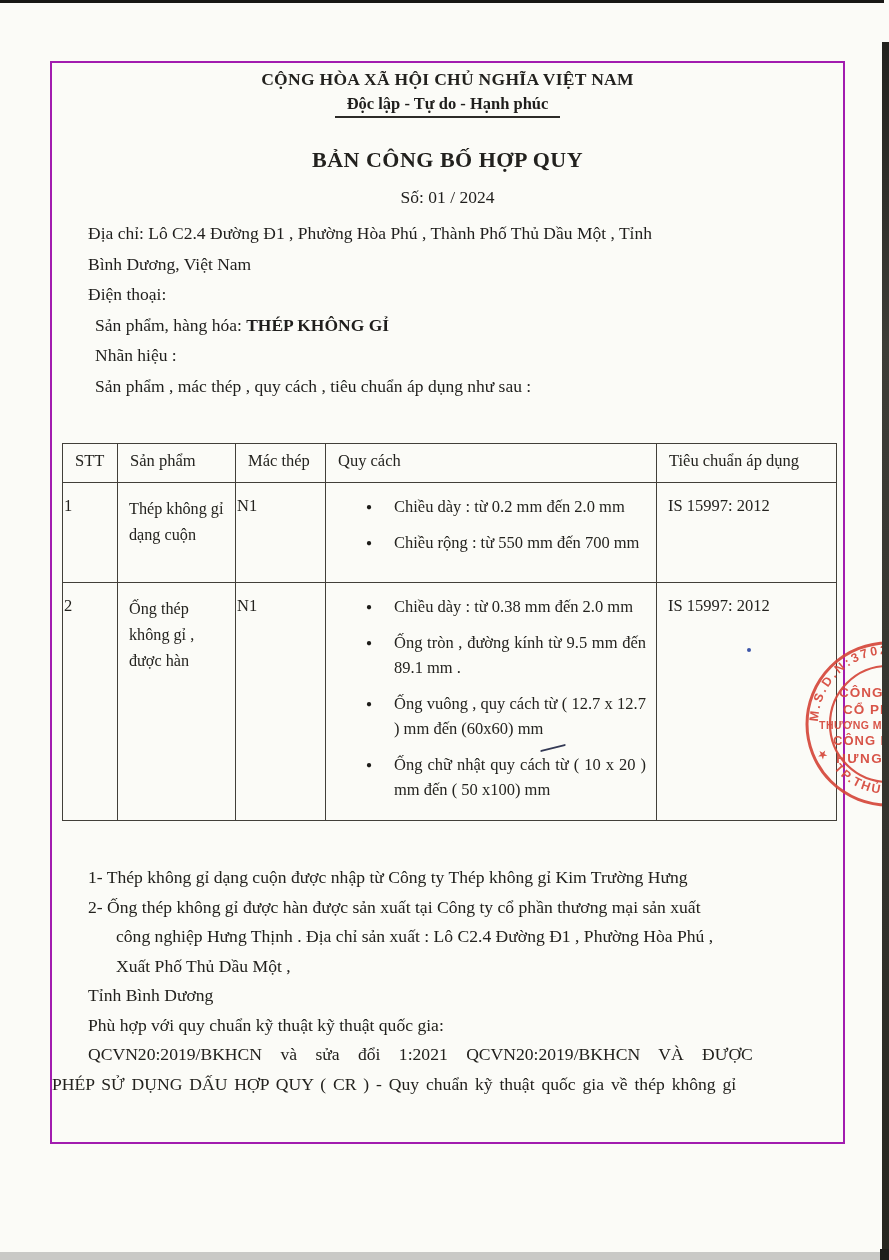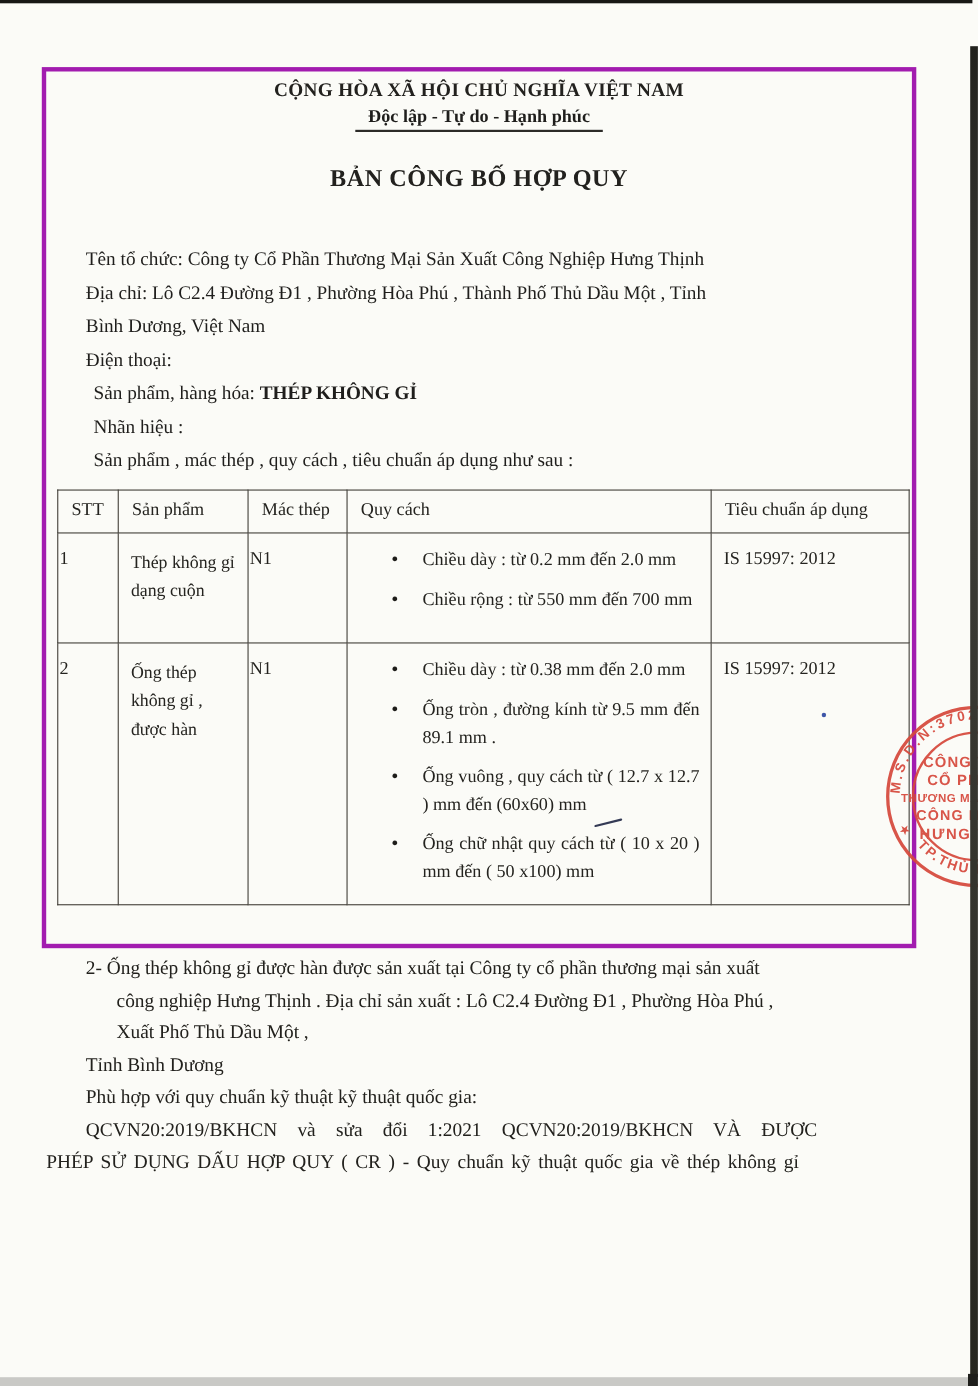--- a/index.html
+++ b/index.html
@@ -10,22 +10,22 @@
     color:#1f1e1c;
   }
   
   .top-edge{position:absolute;top:0;left:0;width:884px;height:3px;background:#181815;z-index:30;}
   .right-band{position:absolute;top:42px;right:0;width:7px;height:1210px;
     background:linear-gradient(to bottom,#22221e,#3d3d37 25%,#32322c 70%,#26261f);z-index:30;}
   .bottom-band{position:absolute;bottom:0;left:0;width:889px;height:8px;background:#c9c9c6;z-index:31;}
   .bottom-corner{position:absolute;bottom:0;right:0;width:9px;height:11px;background:#1e1e1b;z-index:32;}
 
   
-  .frame{position:absolute;left:38px;top:61px;width:795px;height:801px;
-    border:4px solid #a21caf;box-sizing:border-box;}
+  .frame{position:absolute;left:50px;top:61px;width:795px;height:1083px;
+    border:2px solid #a21caf;box-sizing:border-box;}
 
   .doc-header{position:absolute;top:6px;left:0;width:100%;text-align:center;}
   .t-national{font-size:17.5px;font-weight:bold;letter-spacing:.3px;color:#22211e;}
   .t-motto{margin-top:4px;}
   .t-motto span{display:inline-block;font-size:16.5px;font-weight:bold;
     border-bottom:2px solid #2c2b28;padding:0 12px 2px;}
   .t-doc{position:absolute;top:84px;left:0;width:100%;text-align:center;
     font-size:22px;font-weight:bold;letter-spacing:.5px;color:#22211e;}
   .t-num{position:absolute;top:124px;left:0;width:100%;text-align:center;font-size:17.5px;}
 
@@ -81,23 +81,23 @@
 <div class="frame">
 
   <div class="doc-header">
     <div class="t-national">CỘNG HÒA XÃ HỘI CHỦ NGHĨA VIỆT NAM</div>
     <div class="t-motto">
       <span>Độc lập - Tự do - Hạnh phúc</span>
     </div>
   </div>
 
   <div class="t-doc">BẢN CÔNG BỐ HỢP QUY</div>
+  <div class="t-num">Số: 01 / 2024</div>
 
   <div class="info">
-    <div class="ln">Tên tổ chức: Công ty Cổ Phần Thương Mại Sản Xuất Công Nghiệp Hưng Thịnh</div>
     <div class="ln">Địa chỉ: Lô C2.4 Đường Đ1 , Phường Hòa Phú , Thành Phố Thủ Dầu Một , Tỉnh</div>
     <div class="ln">Bình Dương, Việt Nam</div>
     <div class="ln">Điện thoại:</div>
     <div class="ln pad"><span>Sản phẩm, hàng hóa: </span><span class="bold">THÉP KHÔNG GỈ</span></div>
     <div class="ln pad">Nhãn hiệu :</div>
     <div class="ln pad">Sản phẩm , mác thép , quy cách , tiêu chuẩn áp dụng như sau :</div>
   </div>
 
   <table class="spec">
     <colgroup>
@@ -152,20 +152,21 @@
           <span class="spec-bullet"></span>
           <span class="spec-text">Ống chữ nhật quy cách từ ( 10 x 20 ) mm đến ( 50 x100) mm</span>
         </div>
       </td>
       <td class="cell-std">IS 15997: 2012</td>
     </tr>
   </tbody>
     </table>
 
   <div class="notes">
+    <div class="nl">1-  Thép không gỉ dạng cuộn được nhập từ Công ty Thép không gỉ Kim Trường Hưng</div>
     <div class="nl just">2-  Ống thép không gỉ được hàn được sản xuất tại Công ty cổ phần thương mại sản xuất</div>
     <div class="nl ind1">công nghiệp Hưng Thịnh . Địa chỉ sản xuất : Lô C2.4 Đường Đ1 , Phường Hòa Phú ,</div>
     <div class="nl ind1">Xuất Phố Thủ Dầu Một ,</div>
     <div class="nl">Tỉnh Bình Dương</div>
     <div class="nl">Phù hợp với quy chuẩn kỹ thuật kỹ thuật quốc gia:</div>
     <div class="nl qcvn">QCVN20:2019/BKHCN  và  sửa  đổi  1:2021  QCVN20:2019/BKHCN  VÀ  ĐƯỢC</div>
     <div class="nl wide">PHÉP SỬ DỤNG DẤU HỢP QUY ( CR ) -  Quy chuẩn kỹ thuật quốc gia về thép không gỉ</div>
   </div>
 
 </div>

